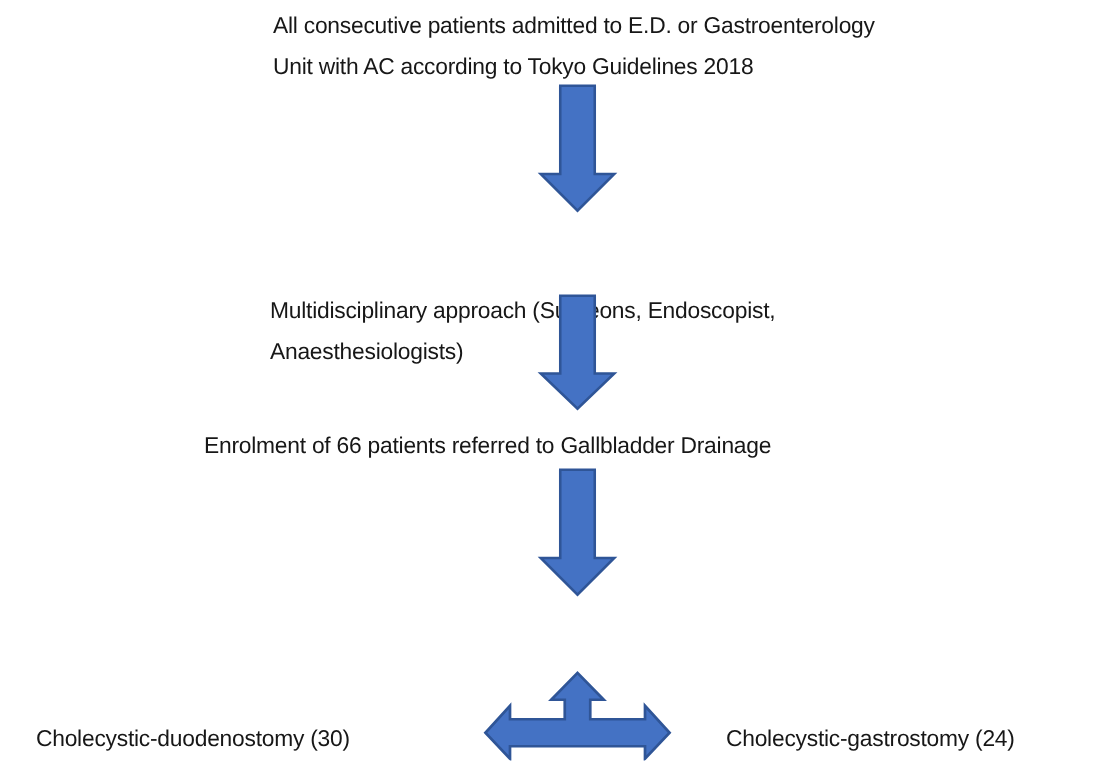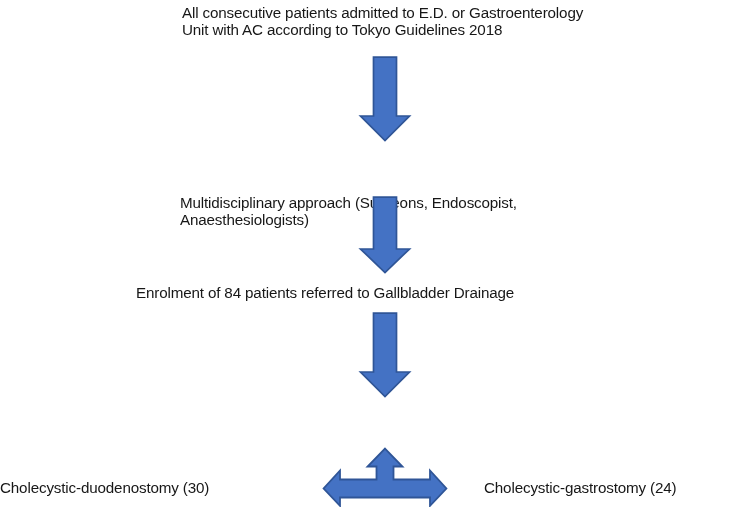--- a/index.html
+++ b/index.html
@@ -12,32 +12,32 @@
     width: 735px;
     height: 519px;
     background: #ffffff;
     overflow: hidden;
     font-family: "Liberation Sans", "DejaVu Sans", sans-serif;
     color: #171717;
   }
   .txt {
     position: absolute;
     font-size: 15.2px;
-    line-height: 17px;
+    line-height: 27px;
     letter-spacing: -0.15px;
     color: #171717;
     white-space: pre-wrap;
     -webkit-font-smoothing: antialiased;
   }
   
   #step1 { left: 182px;  top: 4px;   width: 420px; }
   #step2 { left: 180px;  top: 148px; width: 420px; margin-top: 46px; }
   #step3 { left: 136px;  top: 284px; width: 480px; }
   #step4 { left: 177px;  top: 407px; width: 400px; }
-  #branch-left  { left: 0;  top: 479px; width: 290px; }
+  #branch-left  { left: 24px;  top: 479px; width: 290px; }
   #branch-right { left: 484px; top: 479px; width: 260px; }
 
   
   .arrow {
     position: absolute;
     display: block;
   }
   #arrow1 { left: 358px; top: 56px;  width: 54px; height: 86px; }
   #arrow2 { left: 358px; top: 196px; width: 54px; height: 78px; }
   #arrow3 { left: 358px; top: 312px; width: 54px; height: 86px; }
@@ -53,21 +53,21 @@
   <svg class="arrow" id="arrow1" viewBox="0 0 54 86" aria-hidden="true">
     <path d="M 15.5 1.2 L 38.5 1.2 L 38.5 60 L 51.5 60 L 27 84.5 L 2.5 60 L 15.5 60 Z" fill="#4472C4" stroke="#2F5597" stroke-width="1.7" stroke-linejoin="miter"></path>
   </svg>
 
   <div class="txt" id="step2">Multidisciplinary approach (Surgeons, Endoscopist, Anaesthesiologists)</div>
 
   <svg class="arrow" id="arrow2" viewBox="0 0 54 78" aria-hidden="true">
     <path d="M 15.5 1.2 L 38.5 1.2 L 38.5 53 L 51.5 53 L 27 76.5 L 2.5 53 L 15.5 53 Z" fill="#4472C4" stroke="#2F5597" stroke-width="1.7" stroke-linejoin="miter"></path>
   </svg>
 
-  <div class="txt" id="step3">Enrolment of 84 patients referred to Gallbladder Drainage</div>
+  <div class="txt" id="step3">Enrolment of 66 patients referred to Gallbladder Drainage</div>
 
   <svg class="arrow" id="arrow3" viewBox="0 0 54 86" aria-hidden="true">
     <path d="M 15.5 1.2 L 38.5 1.2 L 38.5 60 L 51.5 60 L 27 84.5 L 2.5 60 L 15.5 60 Z" fill="#4472C4" stroke="#2F5597" stroke-width="1.7" stroke-linejoin="miter"></path>
   </svg>
 
 
   <svg class="arrow" id="arrow-tri" viewBox="0 0 126 60" aria-hidden="true">
     <path d="M 63 1.6
              L 80.5 19.5
              L 71.5 19.5

